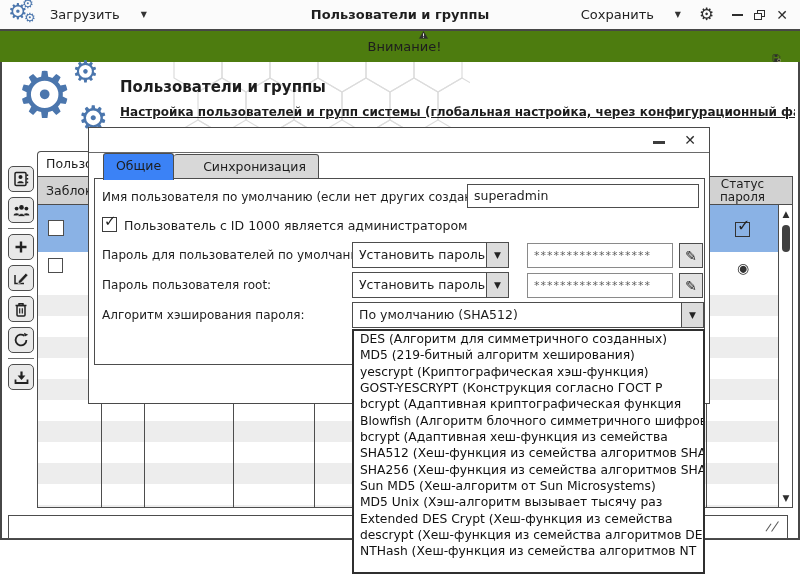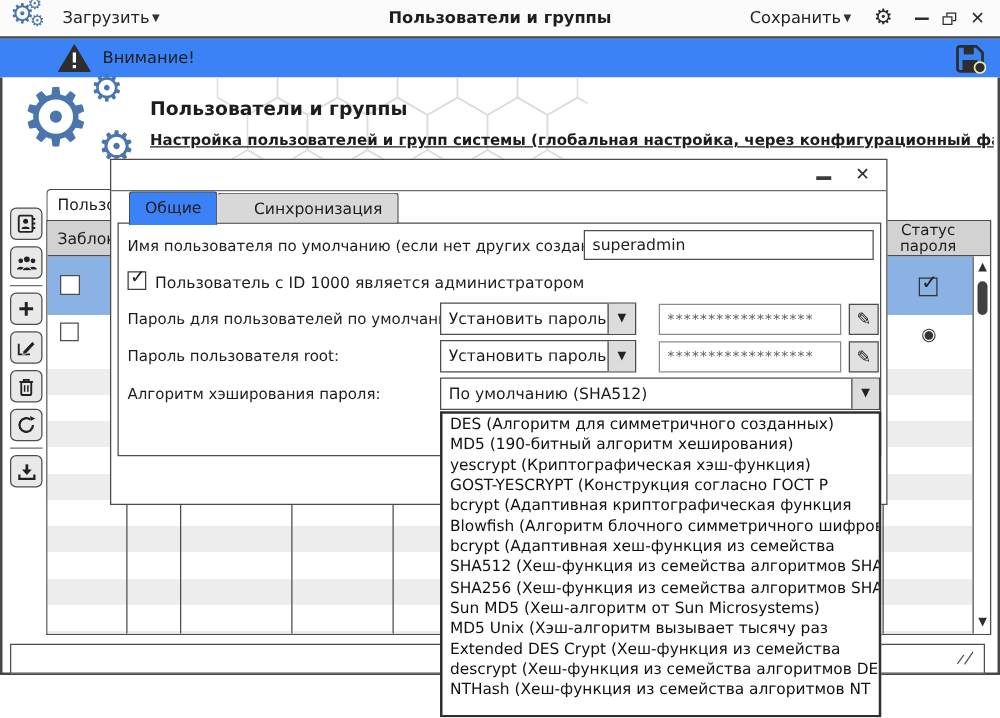--- a/index.html
+++ b/index.html
@@ -6,35 +6,35 @@
   *{box-sizing:border-box;font-family:"DejaVu Sans",sans-serif;}
   #app{position:relative;width:800px;height:574px;background:#fff;overflow:hidden;}
 
   
   .titlebar{position:absolute;left:0;top:0;width:800px;height:31px;background:#fbfbfb;
     border-bottom:2px solid #474747;display:flex;align-items:center;}
   .tb-logo{position:relative;width:34px;height:26px;margin-left:8px;color:#4b76ad;}
   .tb-logo .g1{position:absolute;left:0;top:-3px;font-size:22px;line-height:26px;}
   .tb-logo .g2{position:absolute;left:14px;top:-6px;font-size:13px;}
   .tb-logo .g3{position:absolute;left:16px;top:8px;font-size:13px;}
-  .menu-btn{display:flex;align-items:center;gap:2px;font-size:13px;color:#222;margin-left:8px;cursor:default;}
+  .menu-btn{display:flex;align-items:center;gap:21px;font-size:13px;color:#222;margin-left:8px;cursor:default;}
   .caret{font-size:8px;color:#333;line-height:1;}
   .tb-center{position:absolute;left:0;right:0;text-align:center;font-size:13px;font-weight:bold;color:#1e1e1e;pointer-events:none;}
   .tb-right{margin-left:auto;display:flex;align-items:center;gap:18px;margin-right:12px;}
   .tb-gear{font-size:17px;color:#2d2d2d;line-height:1;}
   .win-controls{display:flex;align-items:center;gap:11px;}
   .win-min{width:11px;height:2px;background:#2d2d2d;}
   .win-max{position:relative;width:11px;height:10px;}
   .win-max .back{position:absolute;right:0;top:0;width:8px;height:7px;border:1.5px solid #2d2d2d;}
   .win-max .front{position:absolute;left:0;bottom:0;width:8px;height:7px;border:1.5px solid #2d2d2d;background:#fbfbfb;}
   .win-close{font-size:14px;color:#2d2d2d;line-height:1;}
 
   
-  .warnbar{position:absolute;left:0;top:31px;width:800px;height:31px;background:#3b82f6;
-    display:flex;align-items:center;}
+  .warnbar{position:absolute;left:0;top:31px;width:800px;height:31px;background:#4d7c0f;
+    display:flex;align-items:center;flex-direction:column;}
   .warn-tri{margin-left:46px;}
   .warn-text{margin-left:9px;font-size:13px;color:#1e1e1e;}
   .warn-save{margin-left:auto;margin-right:11px;}
 
   
   .frame{position:absolute;left:0;top:62px;width:800px;height:478px;
     border-left:2px solid #474747;border-right:2px solid #474747;border-bottom:2px solid #474747;background:#fff;}
 
   .hexes{position:absolute;left:170px;top:62px;pointer-events:none;}
 
@@ -330,21 +330,21 @@
       <div class="f-label" style="top:129px">Алгоритм хэширования пароля:</div>
       <div class="combo" style="left:257px;top:123px;width:352px">
         <span class="val">По умолчанию (SHA512)</span>
         <span class="arr">▼</span>
       </div>
     </div>
   </div>
 
   <div class="hash-list">
       <div class="hash-item">DES (Алгоритм для симметричного созданных)</div>
-      <div class="hash-item">MD5 (190-битный алгоритм хеширования)</div>
+      <div class="hash-item">MD5 (219-битный алгоритм хеширования)</div>
       <div class="hash-item">yescrypt (Криптографическая хэш-функция)</div>
       <div class="hash-item">GOST-YESCRYPT (Конструкция согласно ГОСТ Р</div>
       <div class="hash-item">bcrypt (Адаптивная криптографическая функция</div>
       <div class="hash-item">Blowfish (Алгоритм блочного симметричного шифрования)</div>
       <div class="hash-item">bcrypt (Адаптивная хеш-функция из семейства</div>
       <div class="hash-item">SHA512 (Хеш-функция из семейства алгоритмов SHA-2)</div>
       <div class="hash-item">SHA256 (Хеш-функция из семейства алгоритмов SHA-2)</div>
       <div class="hash-item">Sun MD5 (Хеш-алгоритм от Sun Microsystems)</div>
       <div class="hash-item">MD5 Unix (Хэш-алгоритм вызывает тысячу раз</div>
       <div class="hash-item">Extended DES Crypt (Хеш-функция из семейства</div>

